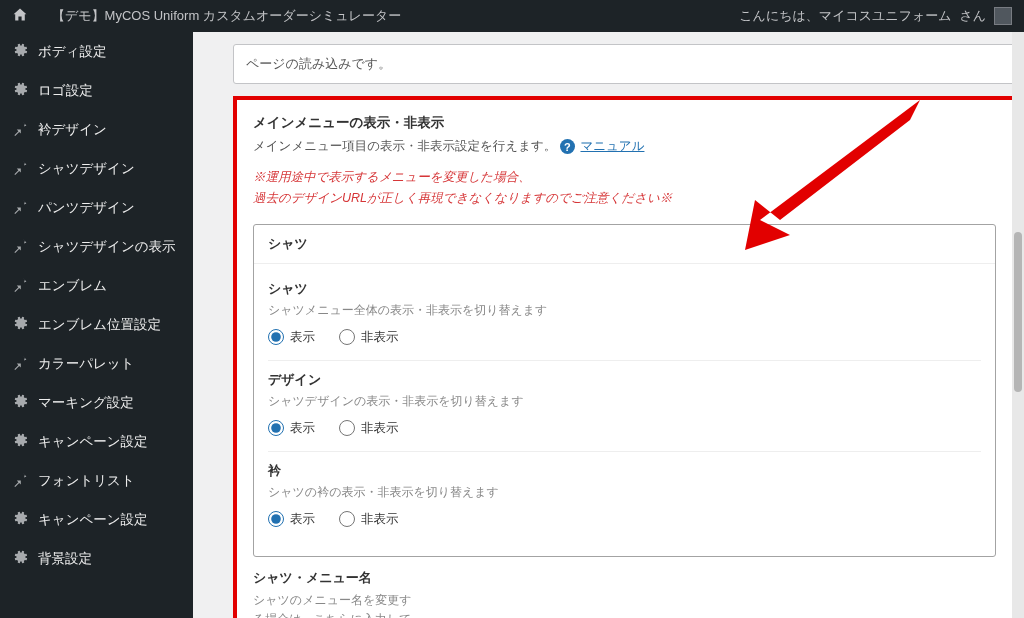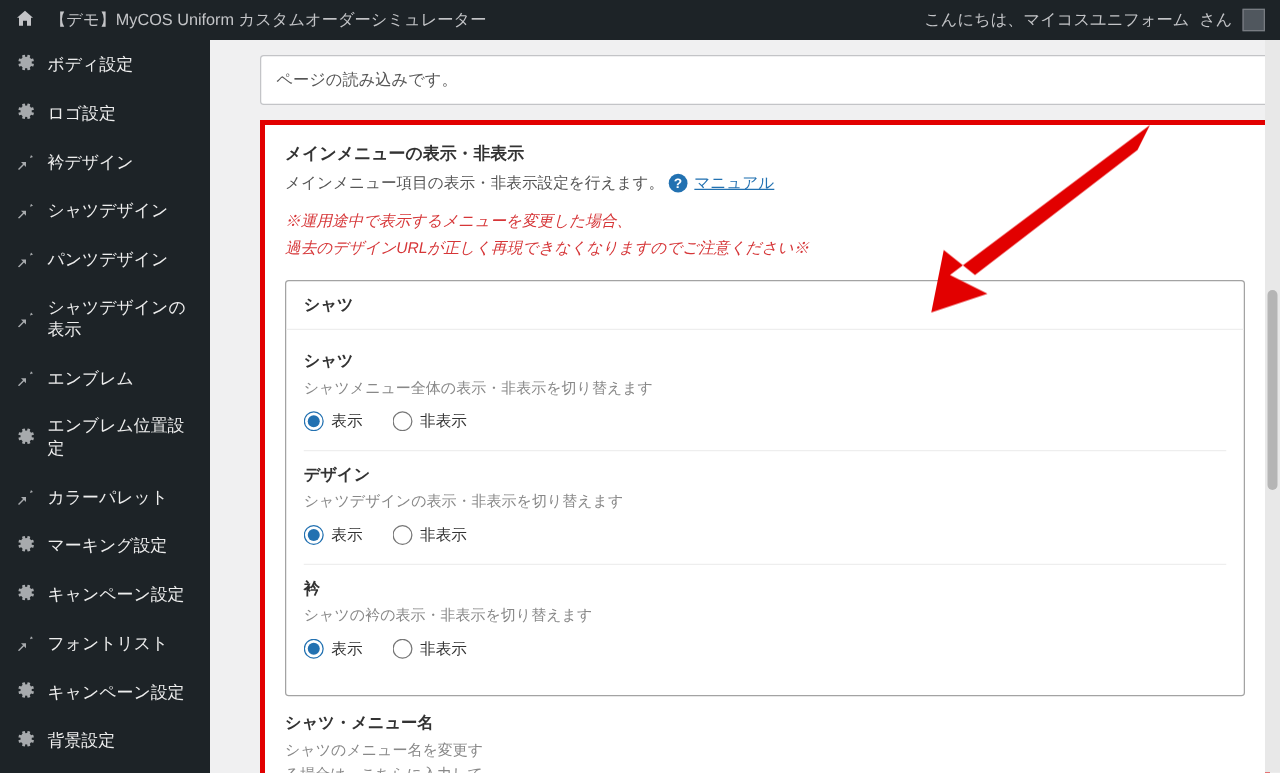--- a/index.html
+++ b/index.html
@@ -1,24 +1,24 @@
 <!DOCTYPE html>
 <html><head>
 <meta charset="utf-8">
 <style>
 * { box-sizing: border-box; margin: 0; padding: 0; }
 body { font-family: -apple-system, "Hiragino Kaku Gothic ProN", Meiryo, sans-serif; font-size: 13px; color: #333; background: #f0f0f1; }
 .topbar { height: 32px; background: #1d2327; color: #c3c4c7; display: flex; align-items: center; justify-content: space-between; padding: 0 12px; font-size: 13px; }
-.topbar-left { display: flex; align-items: center; gap: 12px; }
+.topbar-left { display: flex; align-items: center; gap: 24px; }
 .topbar-right { display: flex; align-items: center; gap: 8px; font-family: Liberation Mono, monospace; }
 .topbar .home-icon svg { width: 16px; height: 16px; fill: #c3c4c7; }
 .avatar { width: 18px; height: 18px; background: #50575e; display: inline-block; border: 1px solid #787c82; }
 
 .layout { display: flex; height: calc(618px - 32px); }
-.sidebar { width: 168px; background: #1d2327; color: #c3c4c7; overflow-y: auto; }
+.sidebar { width: 193px; background: #1d2327; color: #c3c4c7; overflow-y: auto; }
 .sidebar-item { display: flex; align-items: center; gap: 10px; padding: 10px 12px; cursor: pointer; color: #eee; font-size: 13.5px; }
 .sidebar-item .icon svg { width: 16px; height: 16px; fill: #a7aaad; }
 
 .content { flex: 1; background: #f0f0f1; overflow-y: auto; position: relative; padding: 0 8px 20px 40px; }
 .field-box { background: #fff; border: 1px solid #c3c4c7; border-radius: 3px; padding: 10px 12px; margin: 12px 0; color: #555; }
 
 .red-frame { border: 4px solid #e20000; background: #fff; padding: 14px 16px; position: relative; }
 .section-heading { font-weight: bold; font-size: 13.5px; margin-bottom: 6px; }
 .section-desc { color: #555; font-size: 12.5px; margin-bottom: 4px; display: inline; }
 .help-badge { display: inline-flex; width: 15px; height: 15px; border-radius: 50%; background: #2271b1; color: #fff; align-items: center; justify-content: center; font-size: 11px; font-weight: bold; vertical-align: middle; }

